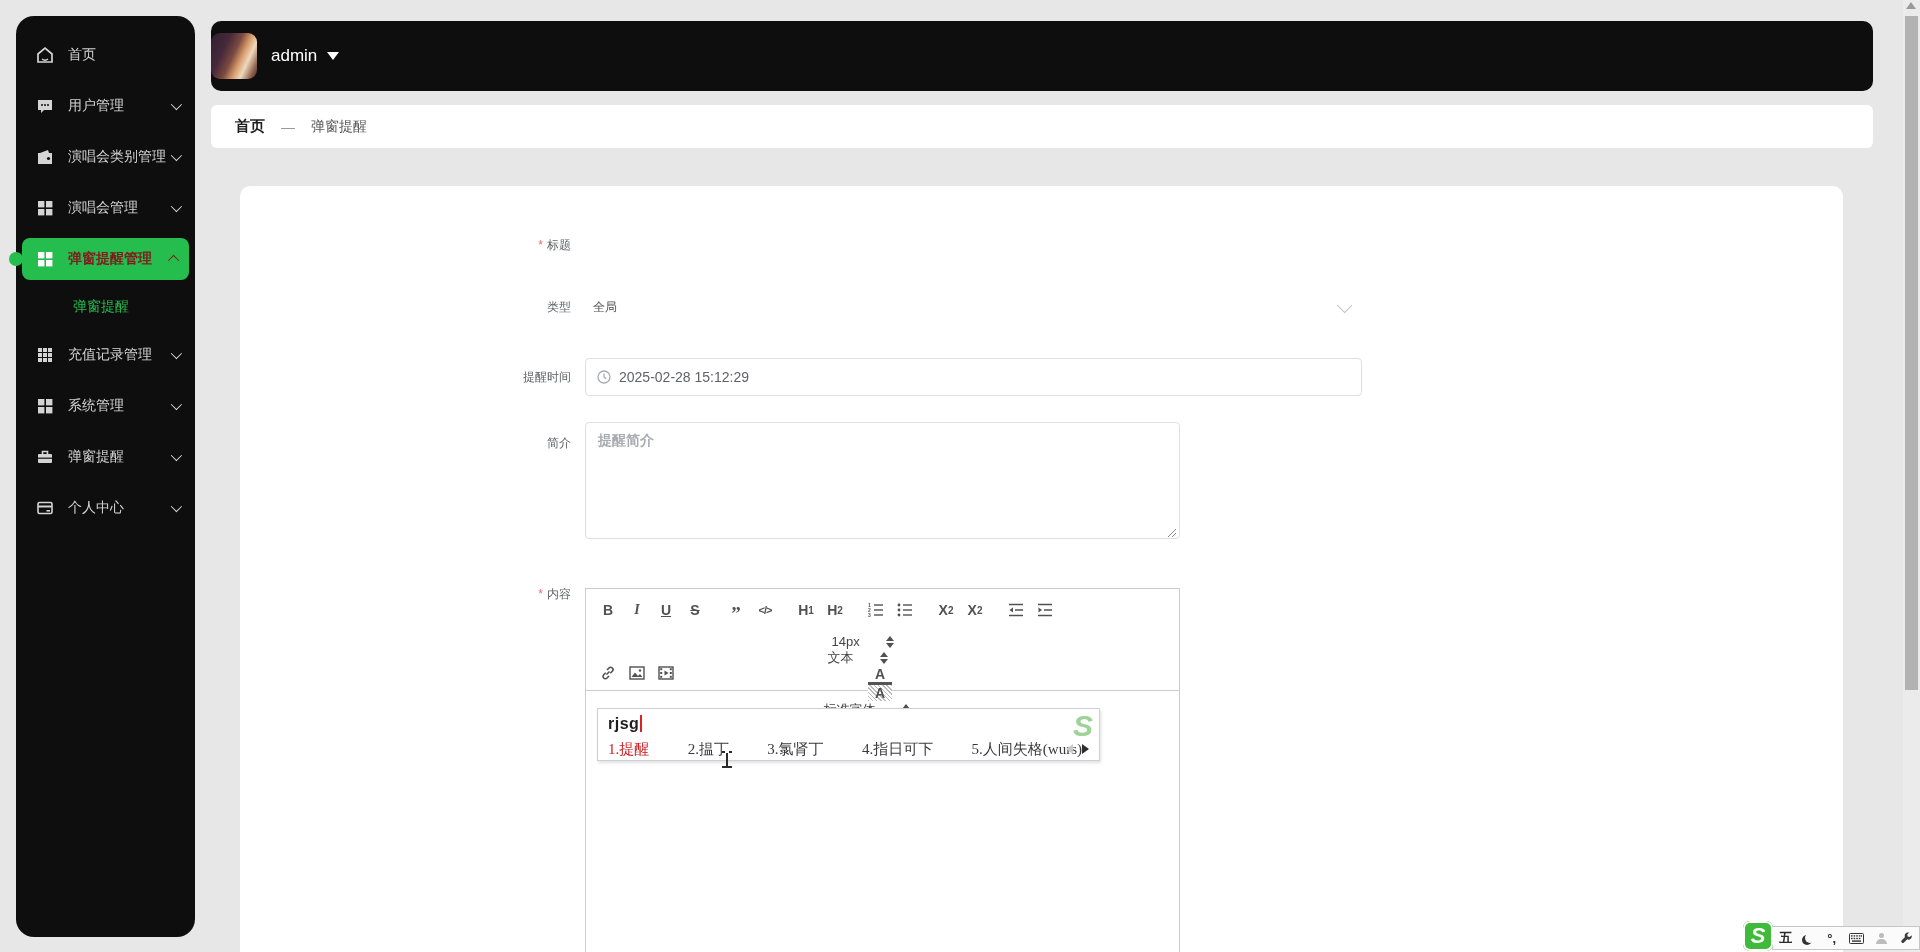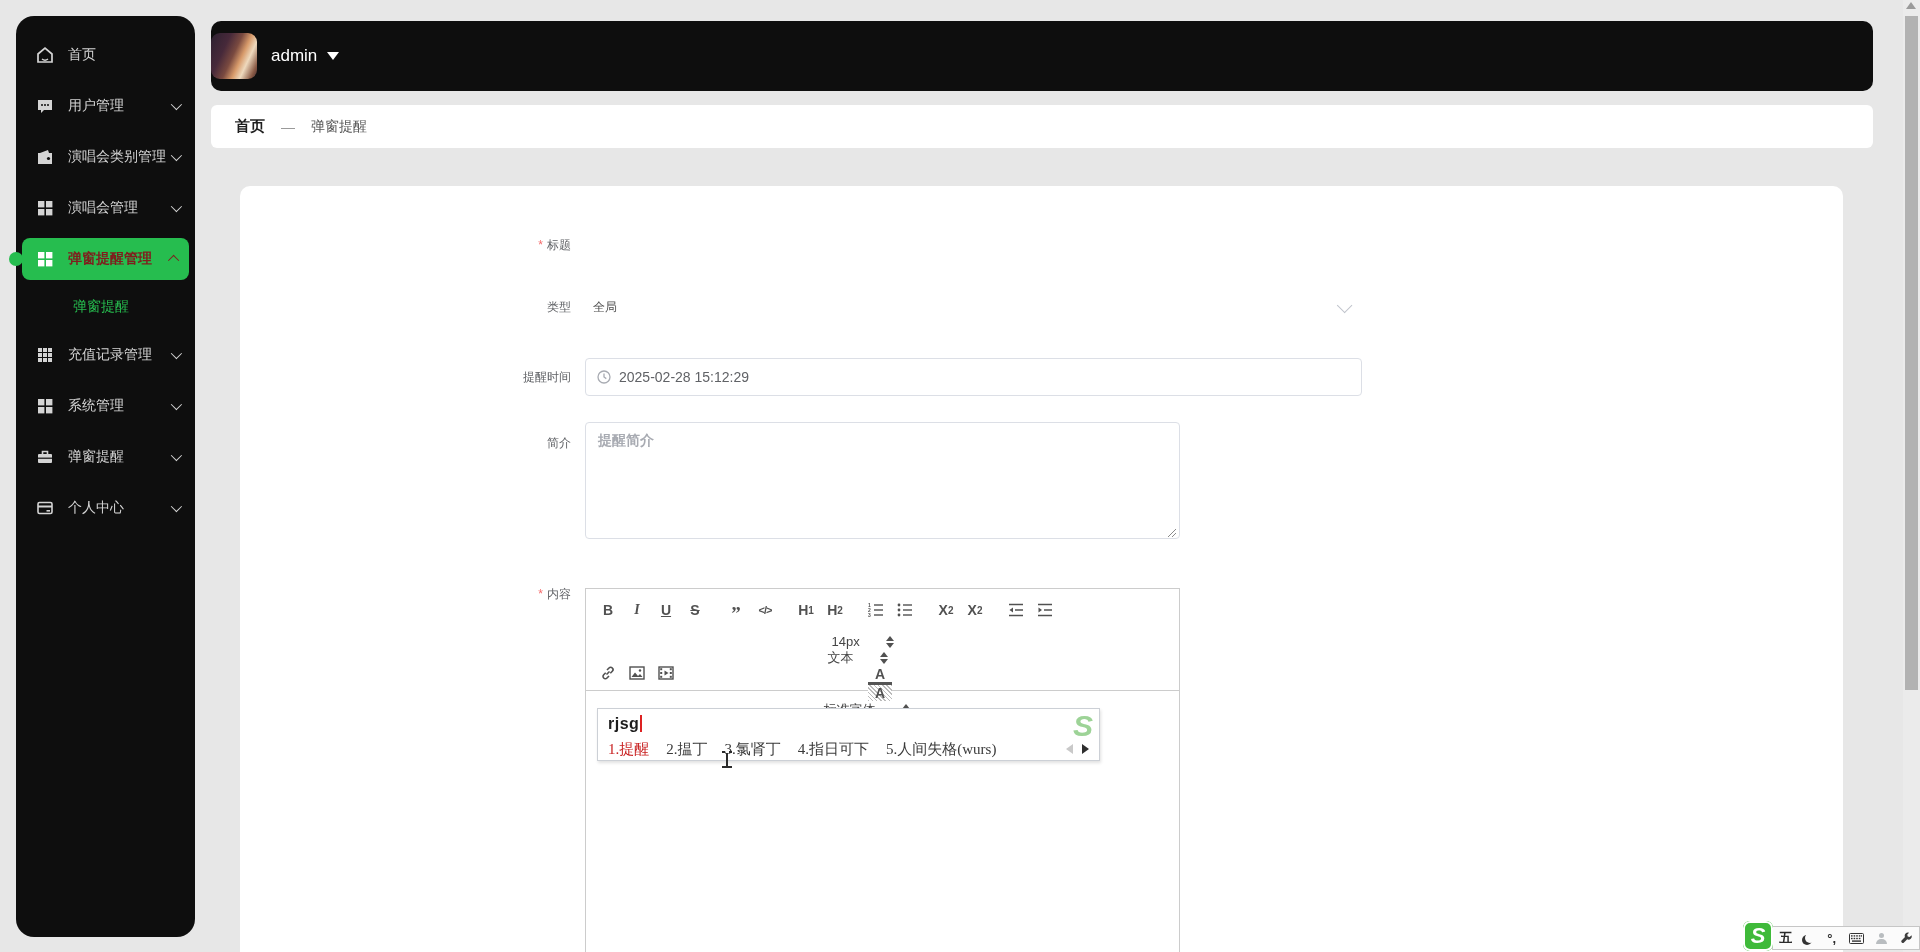--- a/index.html
+++ b/index.html
@@ -94,21 +94,21 @@
 
   
   .ime-pop { position:absolute; left:357px; top:522px; width:503px; height:53px; background:#fff;
              border:1px solid #ccd0d6; box-shadow:1px 2px 3px rgba(0,0,0,.12); z-index:5; }
   .ime-comp { height:29px; display:flex; align-items:center; padding-left:10px; position:relative; }
   .ime-comp .comp-text { font-size:16px; font-weight:bold; color:#1d1d1d; letter-spacing:.5px; }
   .ime-caret { width:2px; height:17px; background:#d22; margin-left:1px; }
   .sogou-s { position:absolute; right:6px; top:0px; font-size:30px; font-weight:bold; font-style:italic;
              color:#8ccc85; opacity:.85; font-family:"Liberation Sans",sans-serif; }
   .ime-cands { height:22px; display:flex; align-items:center; padding-left:10px;
-               font-family:"Liberation Serif","DejaVu Serif",serif; font-size:15px; color:#3a3a3a; position:relative; }
+               font-family:"Liberation Serif","DejaVu Serif",serif; font-size:15px; color:#3a3a3a; position:relative;justify-content:space-between; }
   .cand { margin-right:17px; cursor:pointer; white-space:nowrap; }
   .cand.first { color:#c81e1e; }
   .pg-left { position:absolute; right:26px; width:0; height:0; border-top:5px solid transparent;
              border-bottom:5px solid transparent; border-right:7px solid #c9c9c9; cursor:pointer; }
   .pg-right { position:absolute; right:10px; width:0; height:0; border-top:5px solid transparent;
               border-bottom:5px solid transparent; border-left:7px solid #2e2e2e; cursor:pointer; }
 
   
   .ibeam { position:absolute; left:722px; top:751px; width:10px; height:19px; z-index:9; pointer-events:none; }
   .ibeam::before { content:""; position:absolute; left:4px; top:2px; width:2px; height:15px; background:#2b2b2b; }

